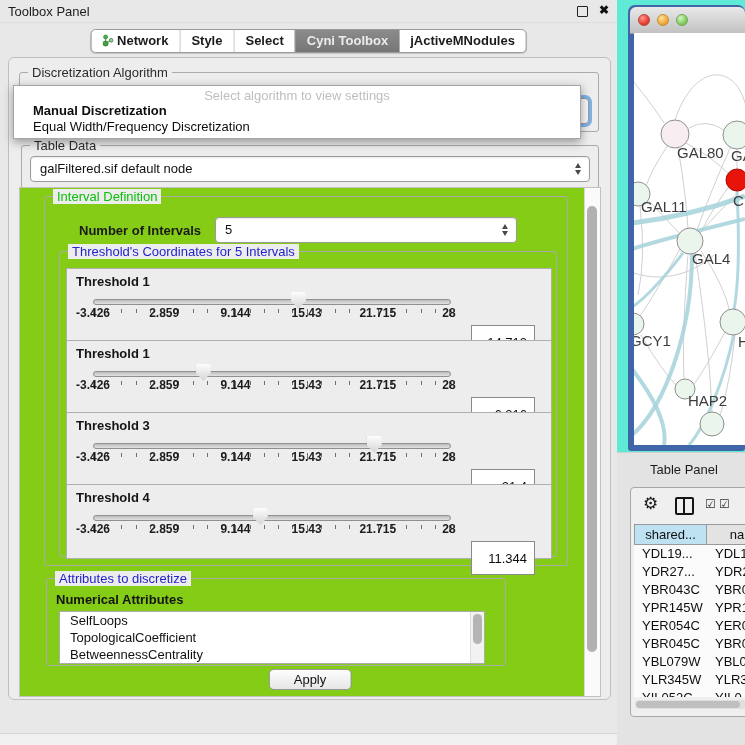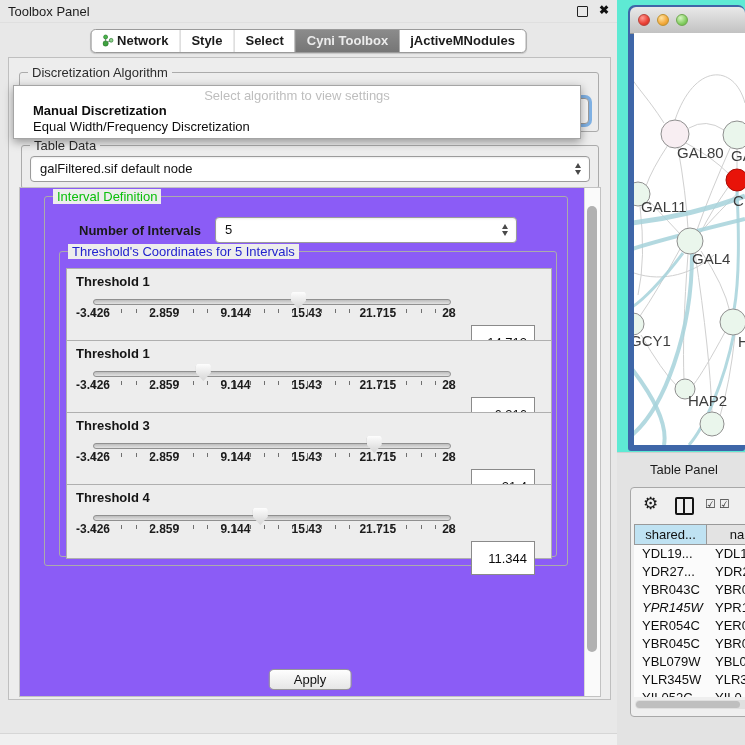--- a/index.html
+++ b/index.html
@@ -19,21 +19,21 @@
   .seg.top{top:29px;}
   .seg.bottom{top:703px;}
   .seg-item{padding:3px 11px 4px 11px;font-size:13px;font-weight:600;color:#1b1b1b;
        border-left:1px solid #C9C9C9;display:flex;align-items:center;gap:4px;white-space:nowrap;}
   .seg-item:first-child{border-left:none;}
   .seg-item.sel{background:linear-gradient(#8b8b8b,#767676);color:#ECECEC;border-left-color:#6e6e6e;}
   .seg-item.sel + .seg-item{border-left:none;}
   .bottom-strip{position:absolute;left:0;top:733px;width:100%;height:12px;background:#F0F0F0;border-top:1px solid #D6D6D6;}
   
   .content{position:absolute;left:8px;top:57px;width:601px;height:641px;background:#EDEDED;
-       border:1px solid #BFBFBF;border-radius:0;}
+       border:1px solid #BFBFBF;border-radius:6px;}
   .grp{position:absolute;border:1px solid #ABABAB;border-radius:3px;}
   .grp-title{position:absolute;top:-8px;left:8px;background:#EDEDED;padding:0 4px;font-size:13px;color:#2c2c2c;}
   .grp-title.green{color:#0ABF0A;}
   .grp-title.blue{color:#2323CE;}
   
   .combo{position:absolute;background:#FFF;border:1px solid #9B9B9B;border-radius:4px;height:24px;
        box-shadow:inset 0 1px 2px rgba(0,0,0,.08);}
   .combo-text{position:absolute;left:9px;top:4px;font-size:13px;color:#111;white-space:nowrap;}
   .spin{position:absolute;right:7px;top:50%;transform:translateY(-50%);width:7px;height:12px;}
   .spin:before,.spin:after{content:"";position:absolute;left:0;border-left:3.5px solid transparent;border-right:3.5px solid transparent;}
@@ -41,21 +41,21 @@
   .spin:after{bottom:0;border-top:5px solid #4a4a4a;}
   .combo.focus{box-shadow:0 0 0 3px #7FB1E4;background:#F7F7F7;}
   
   .popup{position:absolute;left:4px;top:27px;width:566px;height:52px;background:#FFF;
        border:1px solid #A5A5A5;box-shadow:0 3px 9px rgba(0,0,0,.38);z-index:30;}
   .popup-hint{position:absolute;left:0;top:2px;width:100%;text-align:center;font-size:13px;color:#BEBEBE;}
   .popup-item{position:absolute;left:3px;font-size:13px;color:#0d0d0d;white-space:nowrap;padding-left:16px;}
   .popup-item.b{font-weight:bold;top:17px;}
   .popup-item.n{top:33px;}
   
-  .scrollarea{position:absolute;left:10px;top:129px;width:580px;height:508px;background:#8b5cf6;border:1px solid #C2C2C2;}
+  .scrollarea{position:absolute;left:10px;top:129px;width:580px;height:508px;background:#84cc16;border:1px solid #C2C2C2;}
   .vscroll{position:absolute;right:0;top:0;width:15px;height:100%;background:#FAFAFA;border-left:1px solid #D8D8D8;}
   .vthumb{position:absolute;left:2px;top:18px;width:10px;height:446px;background:#B1B1B1;border-radius:6px;}
   .noi-label{position:absolute;left:34px;top:26px;font-size:13px;font-weight:bold;color:#1a1a1a;}
   
   .tbox{position:absolute;left:6px;width:484px;height:73px;background:#EDEDED;border:1px solid #AFAFAF;}
   .tbox-label{position:absolute;left:9px;top:5px;font-size:13px;font-weight:bold;color:#141414;}
   .track{position:absolute;left:26px;top:30px;width:356px;height:4px;border:1px solid #909090;border-radius:3px;
          background:linear-gradient(#BDBDBD,#E2E2E2);}
   .thumb{position:absolute;top:23px;width:15px;height:17px;background:linear-gradient(#FDFDFD,#D5D5D5);
          clip-path:polygon(10% 0,90% 0,100% 12%,100% 52%,50% 100%,0 52%,0 12%);
@@ -323,20 +323,32 @@
                 <span class="tick-lab" style="left: 168.4px;">9.144</span>
                 <span class="tick-lab" style="left: 239.6px;">15.43</span>
                 <span class="tick-lab" style="left: 310.8px;">21.715</span>
                 <span class="tick-lab" style="left: 382px;">28</span>
                 <div class="vbox">11.344</div>
               </div>
             </div>
         </div>
       </div>
 
+      <div class="grp" style="left:26px;top:390px;width:458px;height:86px;">
+        <span class="grp-title blue">Attributes to discretize</span>
+        <div class="attr-heading">Numerical Attributes</div>
+        <div class="attr-list" id="attr-list">
+          <div class="attr-item">SelfLoops</div>
+            <div class="attr-item">TopologicalCoefficient</div>
+            <div class="attr-item">BetweennessCentrality</div>
+            <div class="attr-scroll">
+              <div class="attr-thumb"></div>
+            </div>
+        </div>
+      </div>
 
       <button class="apply">Apply</button>
       <div class="vscroll">
           <div class="vthumb"></div>
         </div>
     </div>
   </div>
 
   <div class="bottom-strip"></div>
 </div>
@@ -417,21 +429,21 @@
             </div>
             <div class="tp-row">
               <div class="tp-cell" style="width: 73px;">YDR27...</div>
               <div class="tp-cell" style="width: 62px;">YDR2</div>
             </div>
             <div class="tp-row">
               <div class="tp-cell" style="width: 73px;">YBR043C</div>
               <div class="tp-cell" style="width: 62px;">YBR0</div>
             </div>
             <div class="tp-row">
-              <div class="tp-cell" style="width: 73px; font-style: italic;">YPR145W</div>
+              <div class="tp-cell" style="width: 73px;">YPR145W</div>
               <div class="tp-cell" style="width: 62px;">YPR1</div>
             </div>
             <div class="tp-row">
               <div class="tp-cell" style="width: 73px;">YER054C</div>
               <div class="tp-cell" style="width: 62px;">YER0</div>
             </div>
             <div class="tp-row">
               <div class="tp-cell" style="width: 73px;">YBR045C</div>
               <div class="tp-cell" style="width: 62px;">YBR0</div>
             </div>

